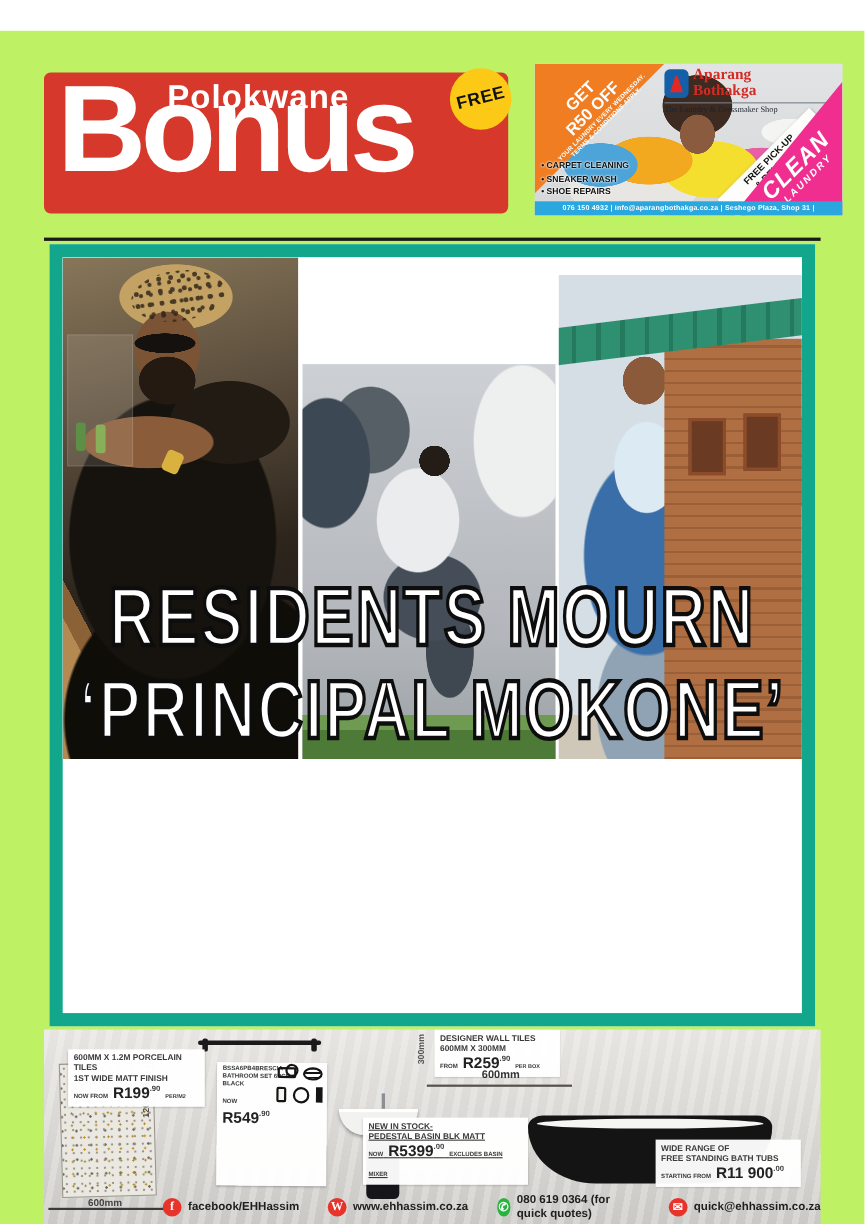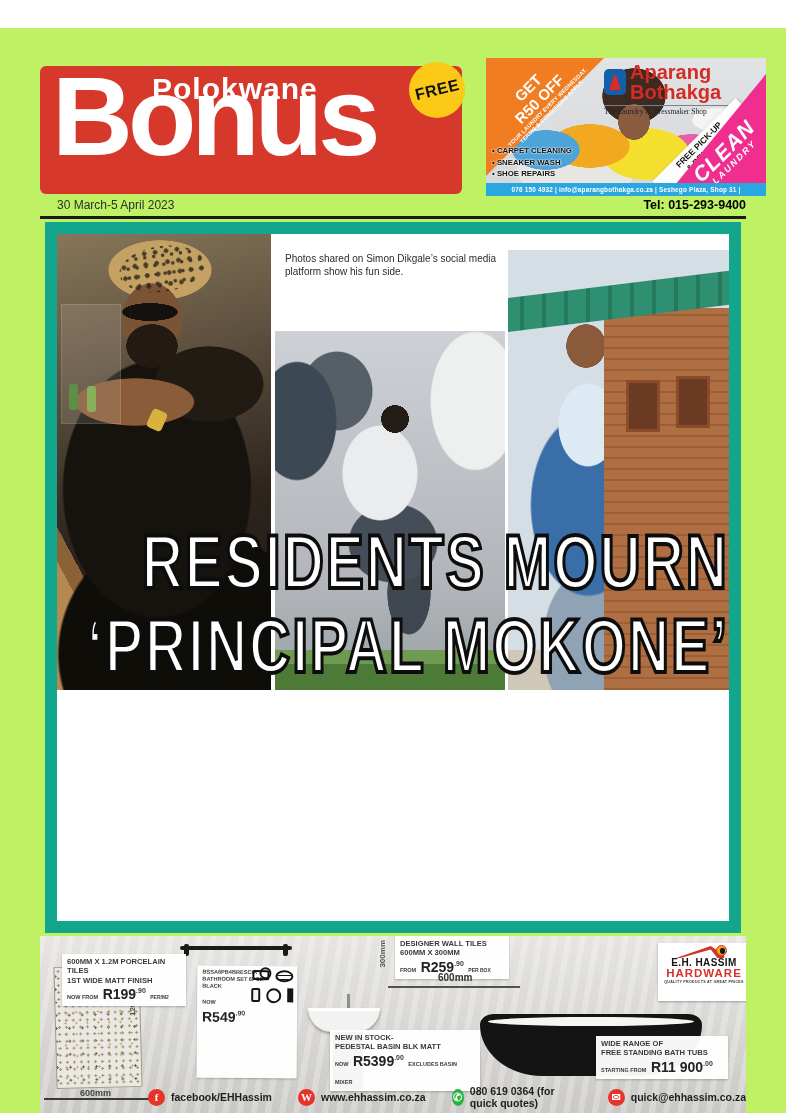--- a/index.html
+++ b/index.html
@@ -42,22 +42,22 @@
   .la-offer { position:absolute; left:-28px; top:18px; width:160px; text-align:center;
               transform:rotate(-45deg); color:#fff; }
   .la-offer .big { font-size:15px; font-weight:900; line-height:1.05; display:block; }
   .la-offer .tiny { font-size:5.6px; font-weight:bold; display:block; letter-spacing:.2px; }
   .la-logo { position:absolute; right:4px; top:4px; width:158px; text-align:left; }
   .la-logo-row { display:flex; align-items:center; gap:4px; }
   .la-dress-box { width:22px; height:26px; background:#1460a8; border-radius:5px;
                   position:relative; flex:0 0 auto; }
   .la-dress-box::after { content:""; position:absolute; left:5px; top:5px; width:12px; height:16px;
                   background:#e02826; clip-path:polygon(50% 0,65% 20%,100% 100%,0 100%,35% 20%); }
-  .la-brand { font-size:20px; font-weight:bold; color:#d42b25; line-height:1.02;
-              font-family:Liberation Sans, sans-serif; }
+  .la-brand { font-size:14px; font-weight:bold; color:#d42b25; line-height:1.02;
+              font-family:Liberation Serif, serif; }
   .la-sub { font-size:7.6px; color:#1c2430; font-family:"Liberation Serif", serif;
             font-weight:normal; margin-top:2px; border-top:1px solid #77808c; padding-top:1px; }
   .la-services { position:absolute; left:6px; bottom:16px; }
   .la-services div { font-size:7.8px; font-weight:900; color:#101010; line-height:1.5;
                      text-shadow:0 0 2px #fff, 0 0 2px #fff; }
   .la-ribbon { position:absolute; left:158px; top:78px; width:118px; padding:3px 0;
                background:#fdfdfb; transform:rotate(-45deg); text-align:center;
                box-shadow:0 1px 3px rgba(0,0,0,.35); }
   .la-ribbon div { font-size:8.6px; font-weight:900; color:#111; line-height:1.15; }
   .la-corner { position:absolute; right:0; bottom:0; width:100px; height:122px;
@@ -136,21 +136,21 @@
   .window { position:absolute; width:34px; height:52px; background:#6b3a22;
       border:3px solid #8a4c2a; }
   .w1 { left:118px; top:130px; } .w2 { left:168px; top:126px; }
   .awning { position:absolute; left:-6px; top:34px; width:240px; height:34px;
       background:repeating-linear-gradient(90deg, #2e9070 0 18px, #257a5e 18px 22px);
       transform:skewY(-7deg); }
 
   .caption { position:absolute; left:228px; top:18px; width:216px; font-size:10px;
              line-height:13px; color:#2b2b2b; }
 
-  .headline { position:absolute; left:0; right:0; top:288px; text-align:right; }
+  .headline { position:absolute; left:0; right:0; top:288px; text-align:center; }
   .hl { display:block; color:#fff; font-weight:bold; font-size:57px; letter-spacing:2px;
         line-height:60px; transform:scaleY(1.32); transform-origin:center top;
         -webkit-text-stroke:3px #0d0d0d; white-space:nowrap; }
   .hl + .hl { margin-top:24px; }
 
   
   .hw { position:absolute; left:40px; top:908px; width:706px; height:178px;
         background:
           repeating-linear-gradient(100deg, rgba(255,255,255,.25) 0 6px, transparent 6px 14px),
           linear-gradient(#e6e5e1, #d3d2ce 70%, #c9c8c4); overflow:hidden; }
@@ -160,21 +160,21 @@
   .hw-label .pre { font-size:5.5px; font-weight:bold; }
   .hw-label .amt { font-size:14px; font-weight:900; color:#222; }
   .hw-label .cents { font-size:7px; font-weight:900; vertical-align:super; }
   .hw-label .suf { font-size:5px; font-weight:bold; }
   .hw-label .note { font-size:5.5px; font-weight:bold; }
 
   .lab-porcelain { left:22px; top:18px; width:124px; }
   .lab-bset { left:157px; top:30px; width:100px; height:112px; transform:rotate(.5deg); }
   .lab-bset .t { font-size:5.6px; }
   .lab-wall { left:355px; top:0; width:114px; }
-  .lab-basin { left:290px; top:94px; width:150px; }
+  .lab-basin { left:290px; top:80px; width:150px;text-decoration:underline; }
   .lab-tubs { left:556px; top:100px; width:132px; }
 
   .tile-swatch { position:absolute; left:15px; top:30px; width:86px; height:122px;
       transform:rotate(-1.5deg); border:1px solid #9a968c;
       background-image:radial-gradient(#9a9487 1px, transparent 1.4px),
                        radial-gradient(#b8860b .8px, transparent 1.1px),
                        radial-gradient(#6a675e 1px, transparent 1.3px);
       background-size:7px 7px, 11px 11px, 13px 13px;
       background-position:0 0, 4px 6px, 7px 2px; background-color:#eae8e1; }
   .dim-v { position:absolute; writing-mode:vertical-rl; transform:rotate(180deg);
@@ -280,24 +280,20 @@
       <div>&amp; DELIVERY</div>
     </div>
     <div class="la-corner"></div>
     <div class="la-clean">
       <span class="c1">CLEAN</span>
       <span class="c2">LAUNDRY</span>
     </div>
     <div class="la-contact">076 150 4932   |   info@aparangbothakga.co.za   |   Seshego Plaza, Shop 31   |   www.aparangbothakga.co.za</div>
   </div>
 
-  <div class="dateline">
-    <span class="dl-date">30 March-5 April 2023</span>
-    <span class="dl-tel">Tel: 015-293-9400</span>
-  </div>
   <div class="rule"></div>
 
   <div class="frame">
     <div class="collage">
 
       <div class="photo photo-left">
         <div class="bar-shelf"></div>
         <div class="bottle b1"></div>
         <div class="bottle b2"></div>
         <div class="beret-dots"></div>
@@ -306,21 +302,20 @@
 
       <div class="photo photo-mid"></div>
 
       <div class="photo photo-right">
         <div class="building"></div>
         <div class="window w1"></div>
         <div class="window w2"></div>
         <div class="awning"></div>
       </div>
 
-      <p class="caption">Photos shared on Simon Dikgale’s social media platform show his fun side.</p>
 
       <div class="headline">
         <span class="hl">RESIDENTS MOURN</span>
         <span class="hl">‘PRINCIPAL MOKONE’</span>
       </div>
 
     </div>
   </div>
 
   <div class="hw">
@@ -381,27 +376,20 @@
 
     <div class="tub"></div>
 
     <div class="hw-label lab-tubs">
       <span class="t">WIDE RANGE OF</span>
       <span class="t">FREE STANDING BATH TUBS</span>
       <span class="pre">STARTING FROM</span>
       <span class="amt">R11 900</span><span class="cents">.00</span>
     </div>
 
-    <div class="hw-logo">
-      <div class="roof"></div>
-      <div class="sun"></div>
-      <div class="nm">E.H. HASSIM</div>
-      <div class="hw2">HARDWARE</div>
-      <div class="tag">QUALITY PRODUCTS AT GREAT PRICES</div>
-    </div>
 
     <div class="hw-footer">
       <div class="fitem">
         <span class="ficon">f</span>
         <span class="ftext">facebook/EHHassim</span>
       </div>
       <div class="fitem">
         <span class="ficon">W</span>
         <span class="ftext">www.ehhassim.co.za</span>
       </div>

